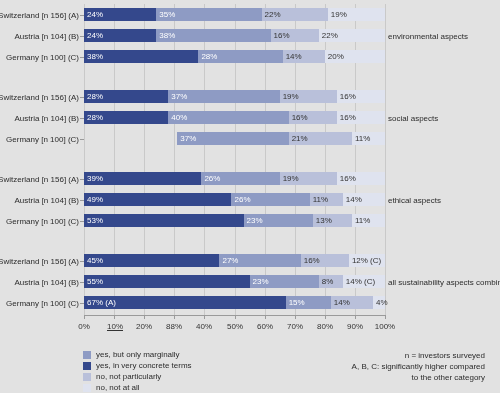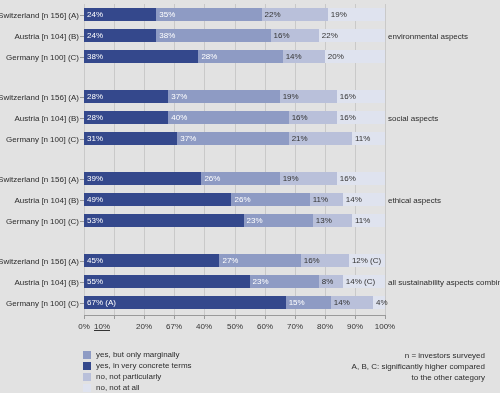--- a/index.html
+++ b/index.html
@@ -196,27 +196,27 @@
     </div>
 
   <div class="plot" id="plot">
     <div class="axis-line"></div>
     <div class="axis-base"></div>
   <div class="gridline" style="left: 0px;"></div>
       <div class="tick" style="left: 0px;"></div>
       <div class="xlabel" style="left: 0px;">0%</div>
       <div class="gridline" style="left: 30px;"></div>
       <div class="tick" style="left: 30px;"></div>
-      <div class="xlabel" style="left: 18px; text-decoration: underline;">10%</div>
+      <div class="xlabel" style="left: 31px; text-decoration: underline;">10%</div>
       <div class="gridline" style="left: 60px;"></div>
       <div class="tick" style="left: 60px;"></div>
       <div class="xlabel" style="left: 60px;">20%</div>
       <div class="gridline" style="left: 90px;"></div>
       <div class="tick" style="left: 90px;"></div>
-      <div class="xlabel" style="left: 90px;">67%</div>
+      <div class="xlabel" style="left: 90px;">88%</div>
       <div class="gridline" style="left: 120px;"></div>
       <div class="tick" style="left: 120px;"></div>
       <div class="xlabel" style="left: 120px;">40%</div>
       <div class="gridline" style="left: 151px;"></div>
       <div class="tick" style="left: 151px;"></div>
       <div class="xlabel" style="left: 151px;">50%</div>
       <div class="gridline" style="left: 181px;"></div>
       <div class="tick" style="left: 181px;"></div>
       <div class="xlabel" style="left: 181px;">60%</div>
       <div class="gridline" style="left: 211px;"></div>
@@ -300,23 +300,20 @@
         </div>
         <div class="seg seg2" style="left: 204.68px; width: 48.16px;">
           <span class="seg-label">16%</span>
         </div>
         <div class="seg seg3" style="left: 252.84px; width: 48.16px;">
           <span class="seg-label">16%</span>
         </div>
       </div>
       <div class="ytick" style="top: 113.5px;"></div>
       <div class="bar-row" style="top: 128px; width: 301px;">
-        <div class="seg seg0" style="left: 0px; width: 93.31px;">
-          <span class="seg-label">31%</span>
-        </div>
         <div class="seg seg1" style="left: 93.31px; width: 111.37px;">
           <span class="seg-label">37%</span>
         </div>
         <div class="seg seg2" style="left: 204.68px; width: 63.21px;">
           <span class="seg-label">21%</span>
         </div>
         <div class="seg seg3" style="left: 267.89px; width: 33.11px;">
           <span class="seg-label">11%</span>
         </div>
       </div>

